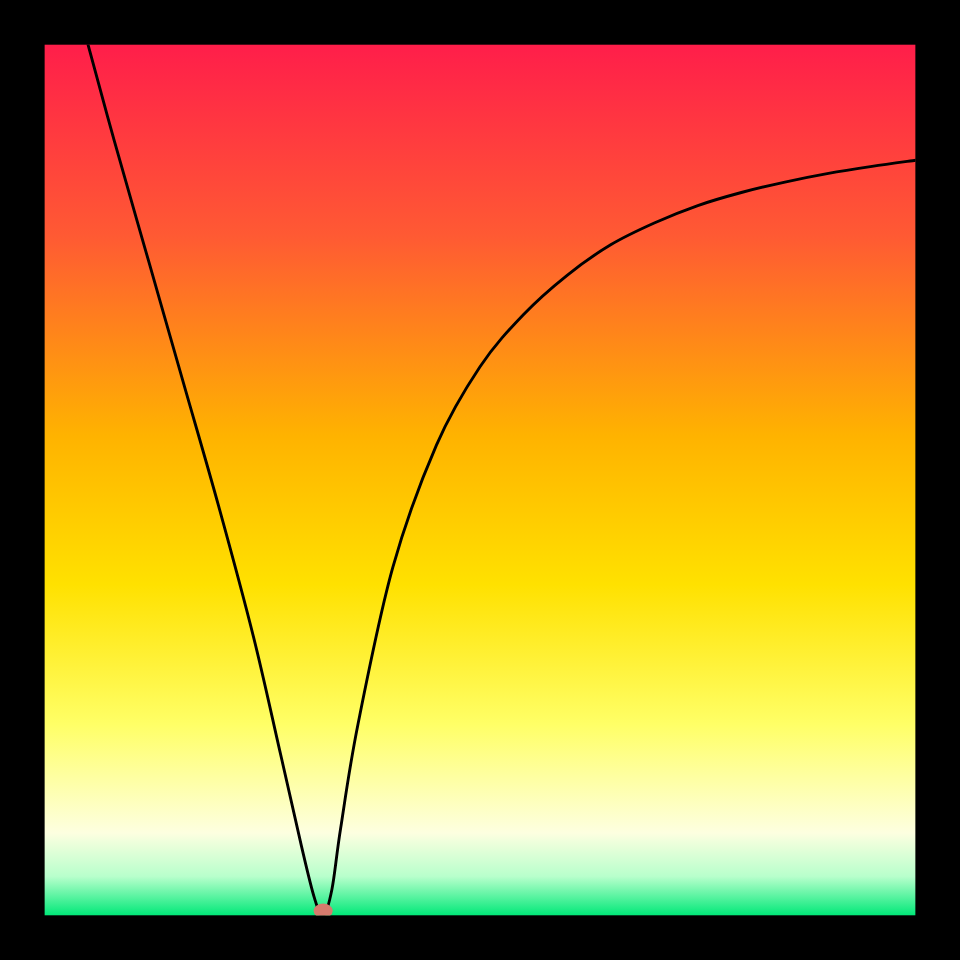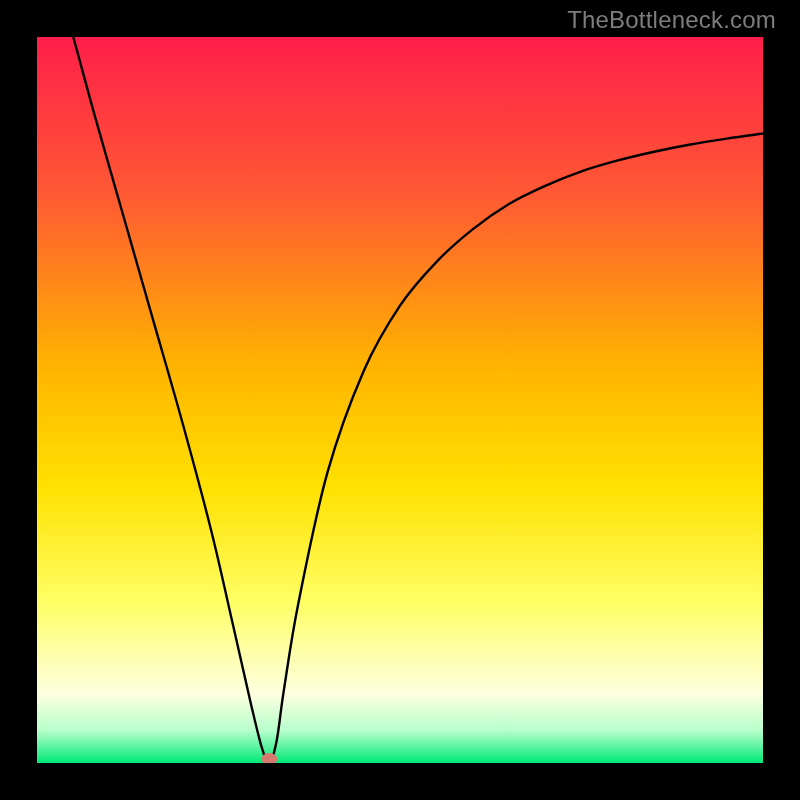--- a/index.html
+++ b/index.html
@@ -31,21 +31,20 @@
     font-size: 24px;
     letter-spacing: 0.2px;
     font-weight: 400;
   }
   svg { display: block; }
 </style>
 </head>
 <body>
 
 <div class="frame">
-  <div class="attribution">TheBottleneck.com</div>
   <div class="plot-wrap">
     <svg id="plot-svg" width="726" height="726" viewBox="0 0 726 726">
       <defs>
         <linearGradient id="bg-grad" x1="0" y1="0" x2="0" y2="1">
             <stop offset="0%" stop-color="#ff1e4a"></stop>
             <stop offset="22%" stop-color="#ff5a33"></stop>
             <stop offset="45%" stop-color="#ffb300"></stop>
             <stop offset="62%" stop-color="#ffe100"></stop>
             <stop offset="78%" stop-color="#ffff66"></stop>
             <stop offset="90.5%" stop-color="#fdffe0"></stop>

